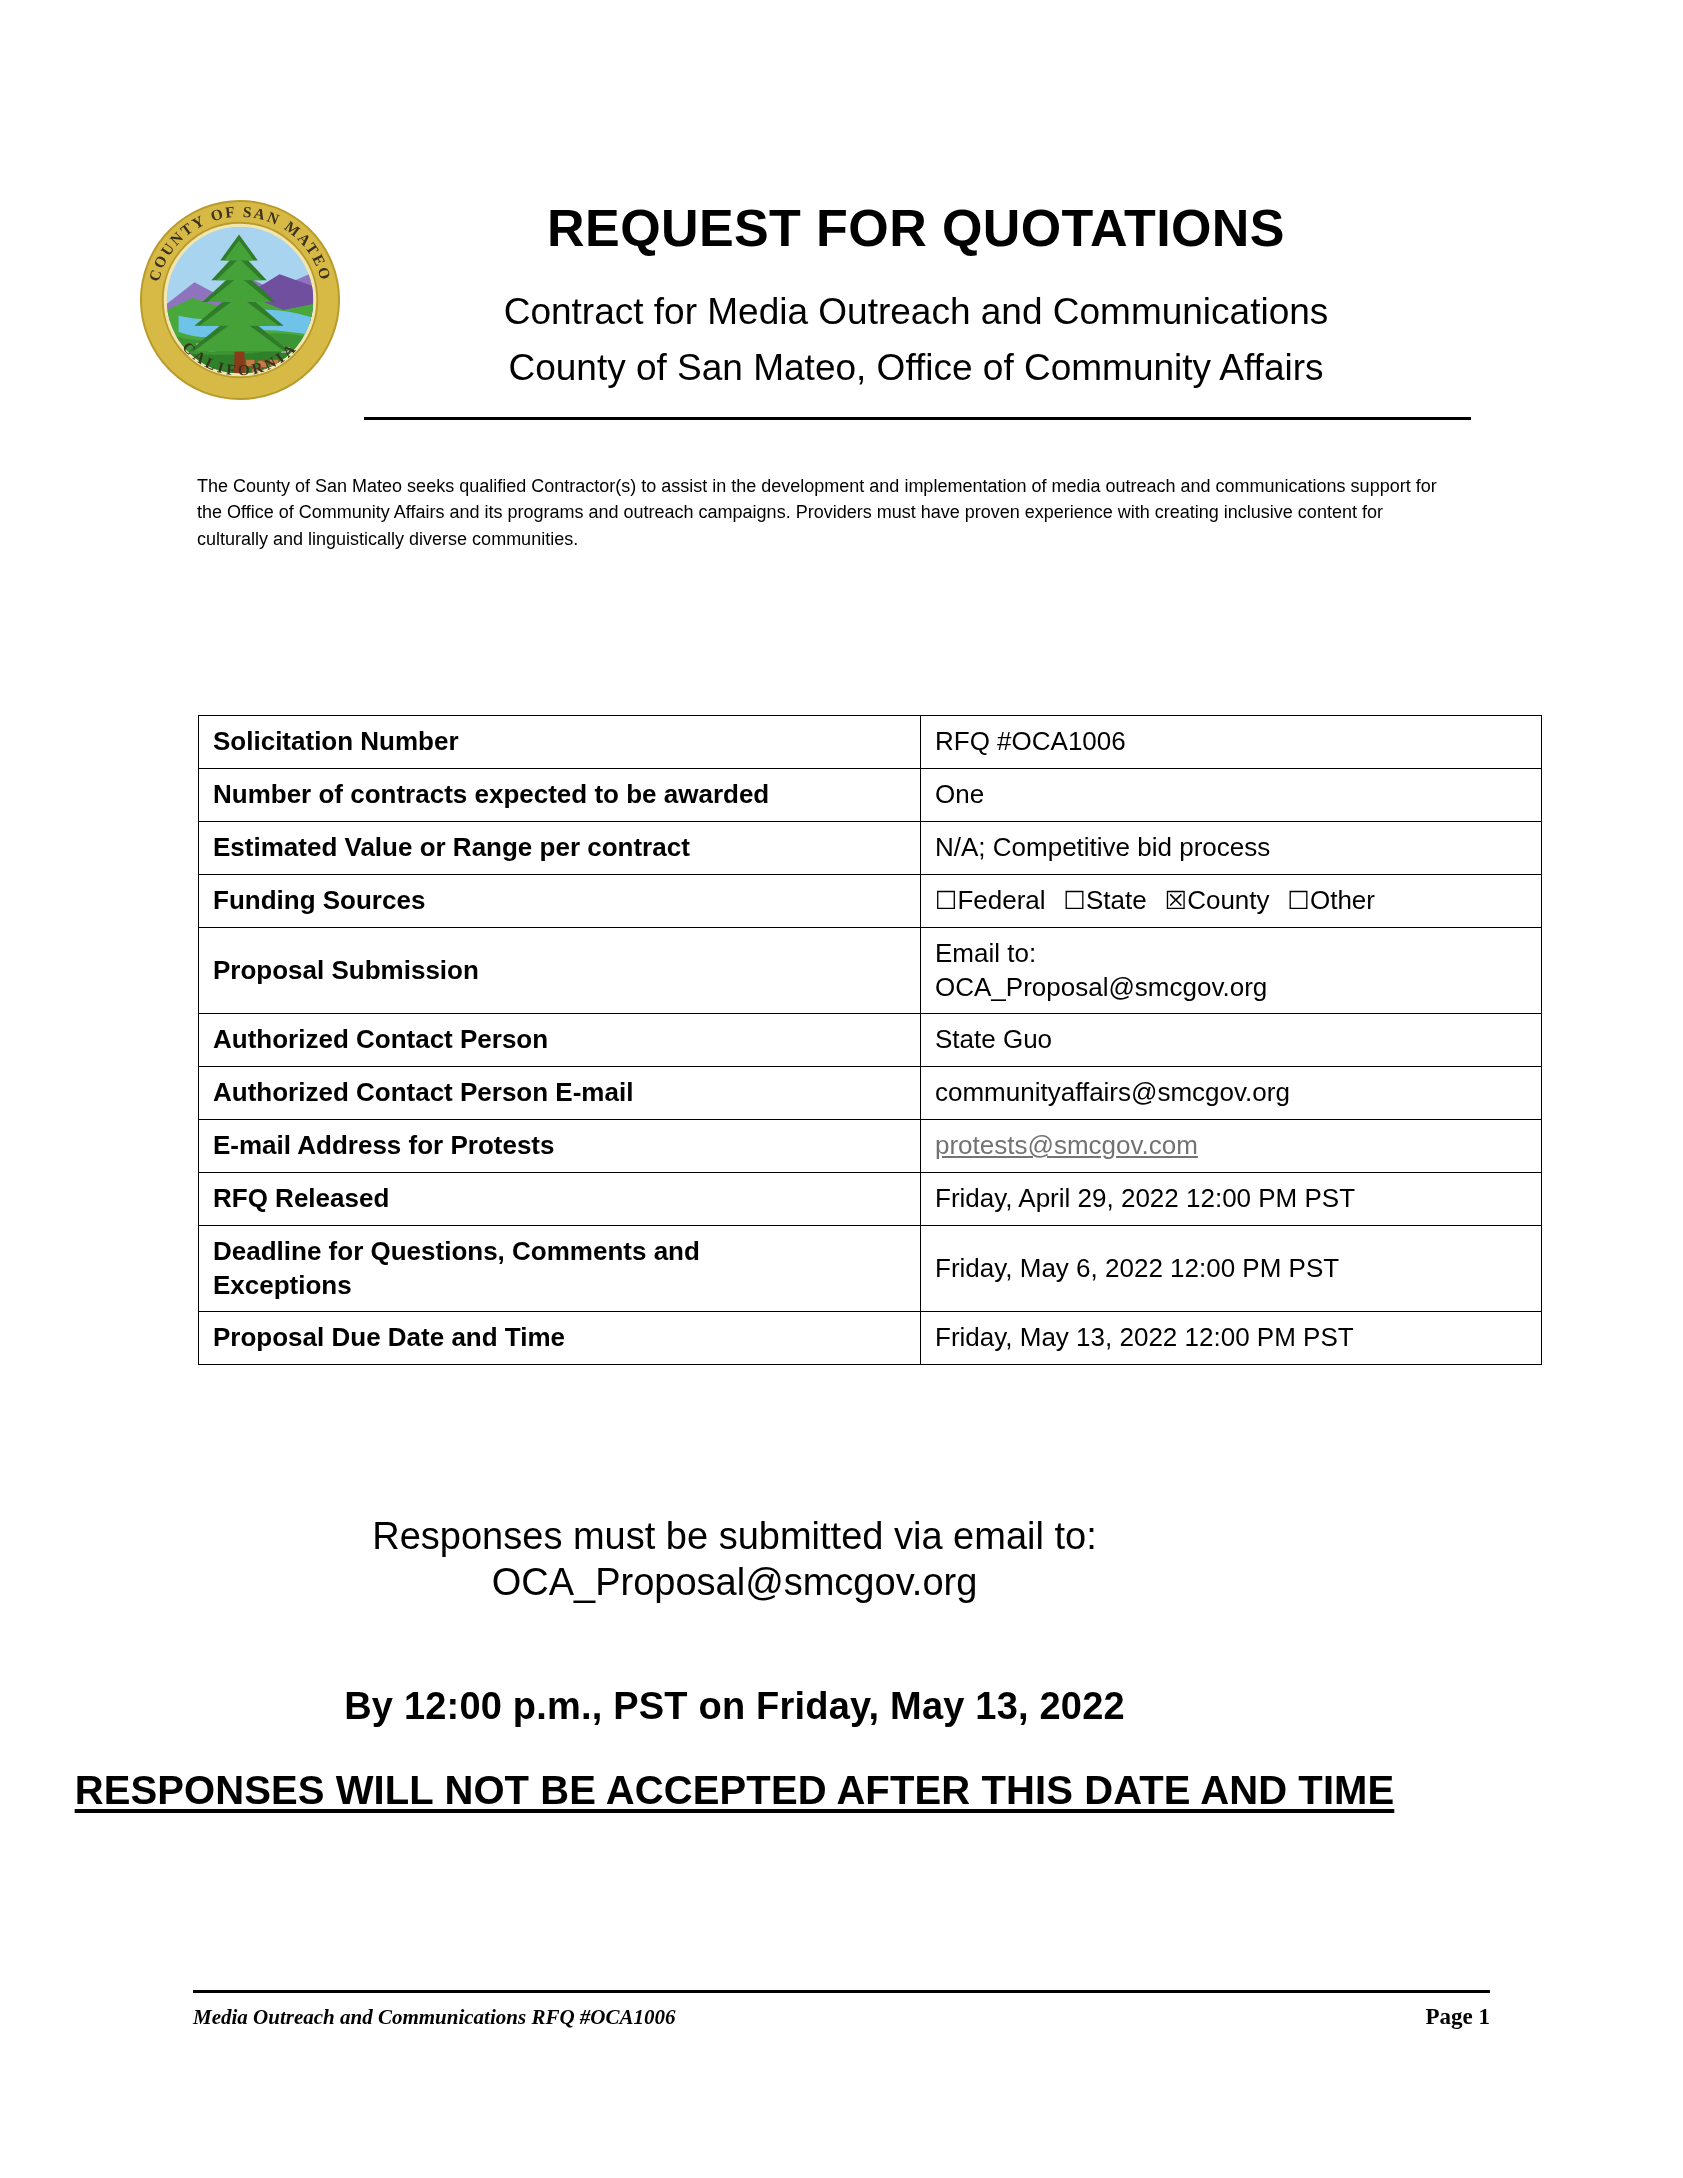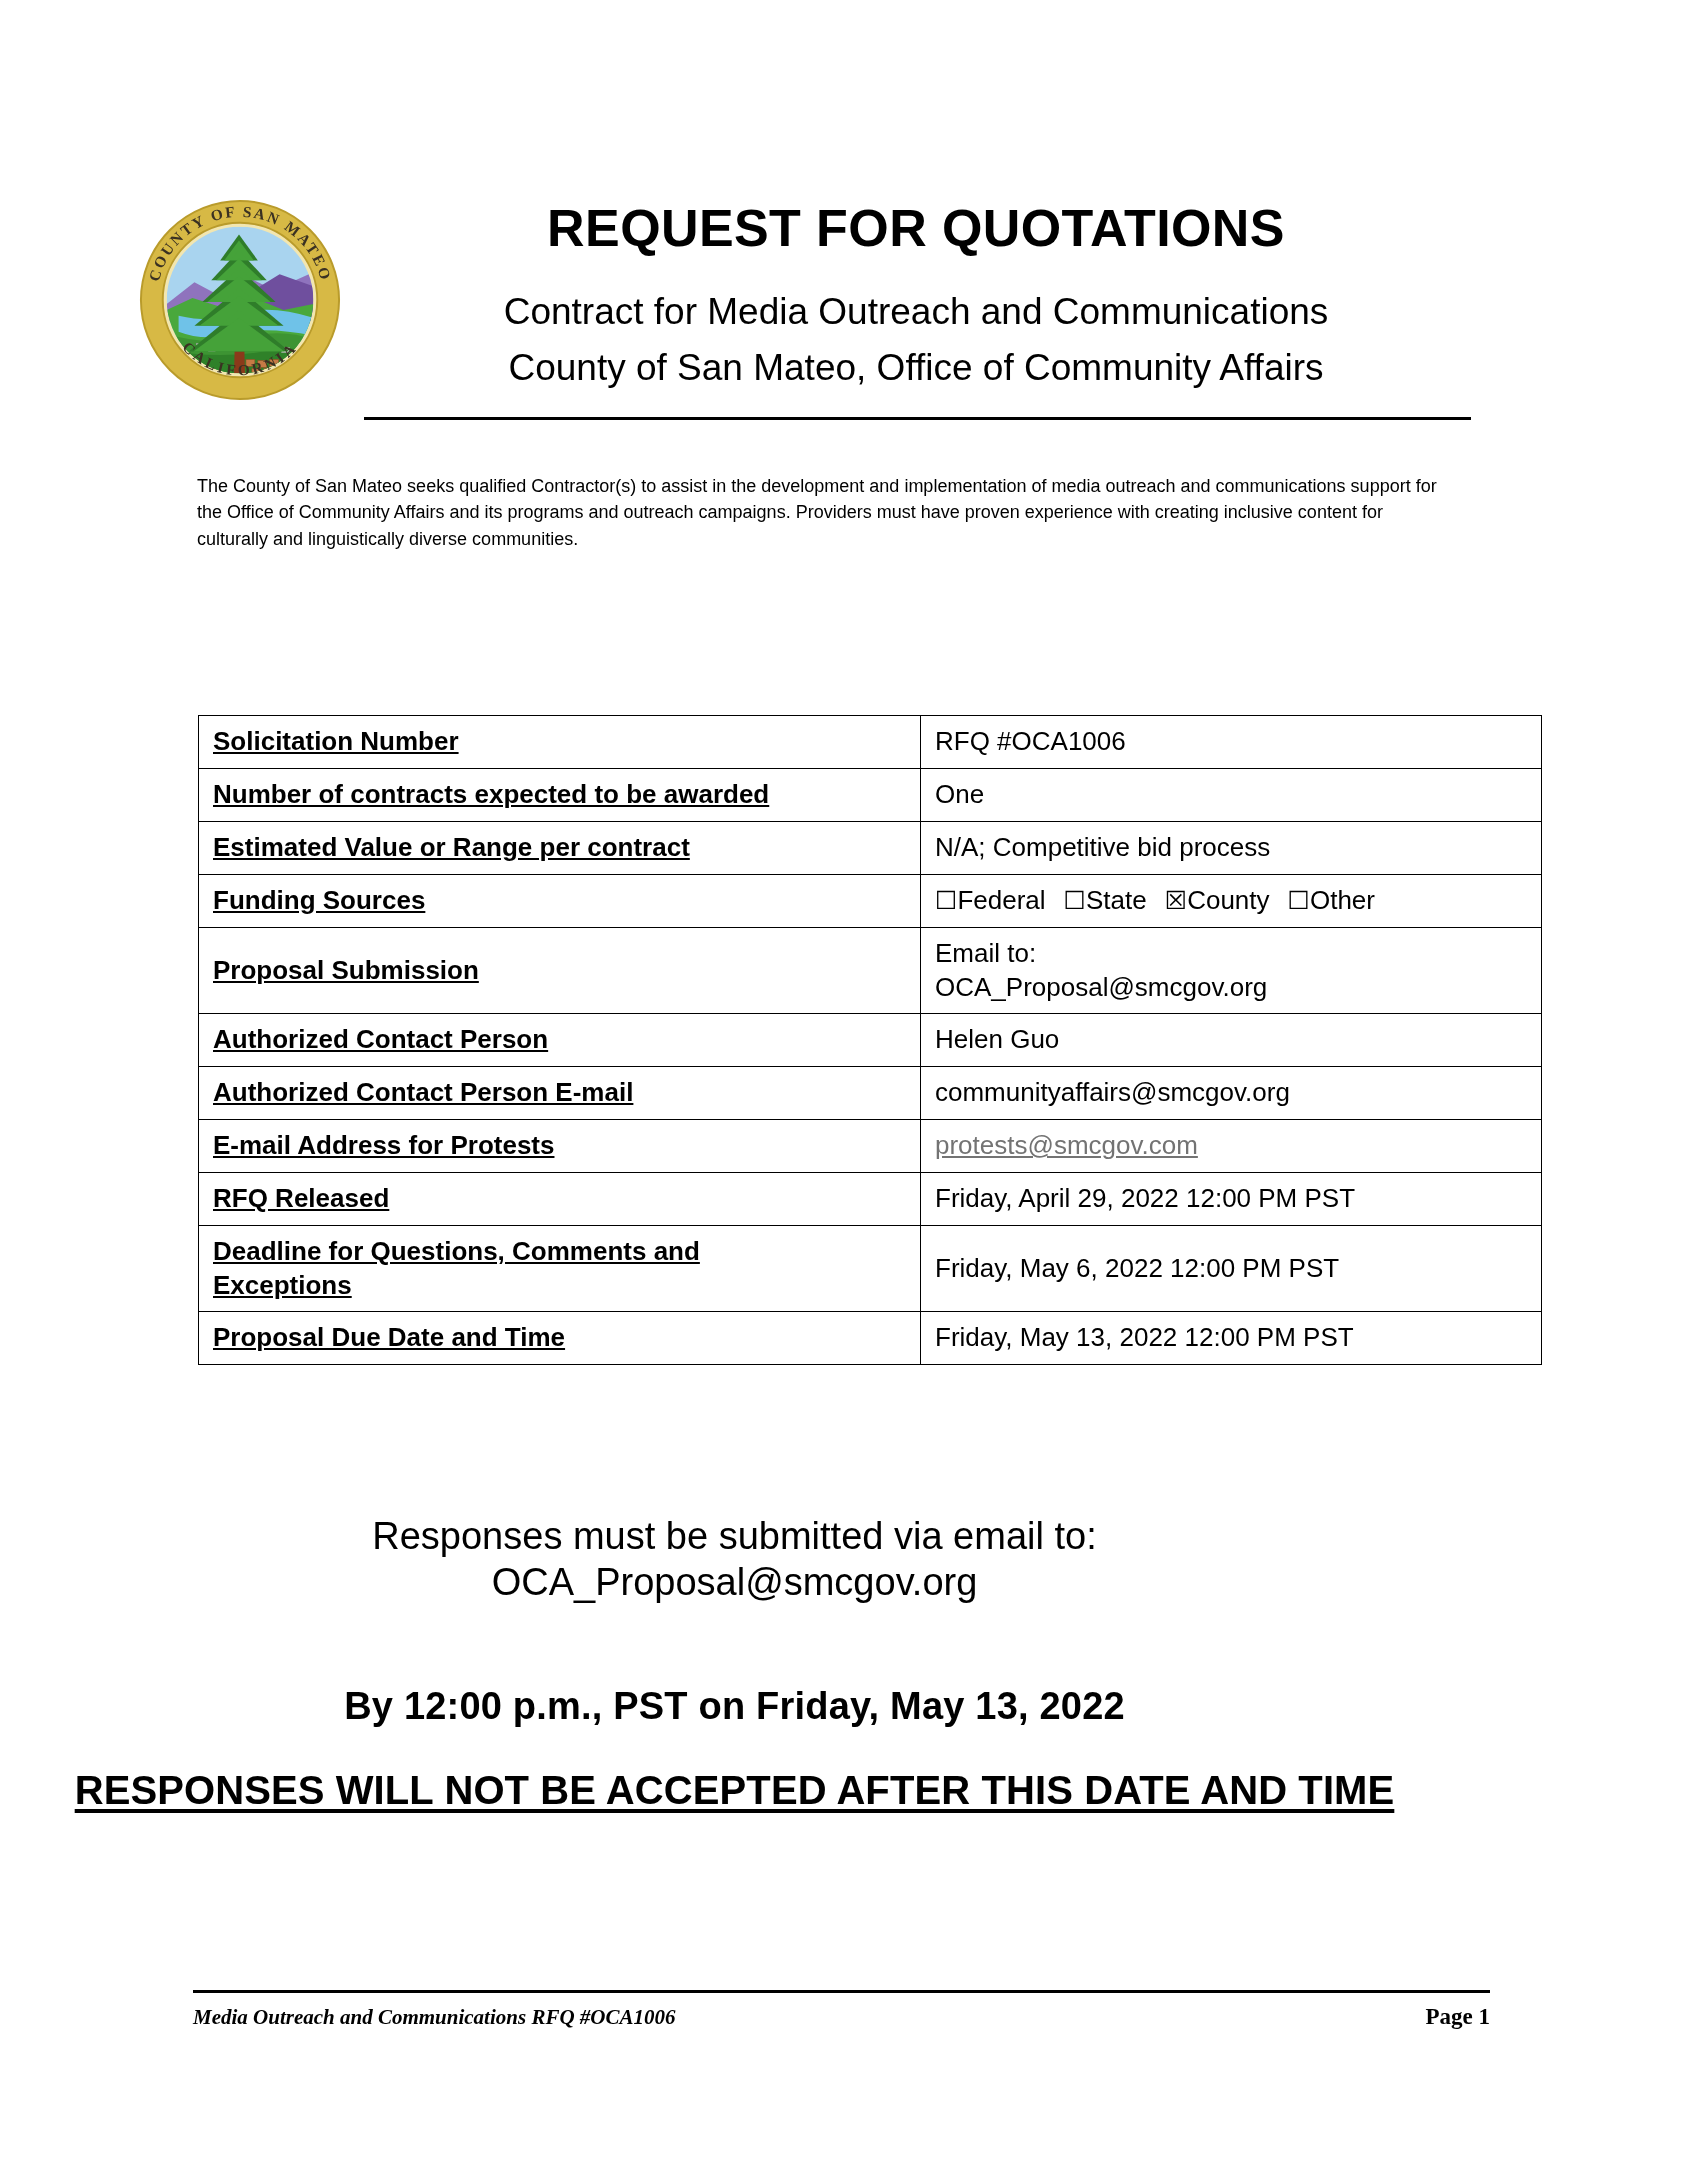--- a/index.html
+++ b/index.html
@@ -102,21 +102,20 @@
   .info-table td {
     border: 1.5px solid #000000;
     padding: 7px 14px;
     font-size: 26px;
     vertical-align: middle;
     line-height: 1.28;
   }
   .info-table td.label {
     width: 693px;
     font-weight: bold;
-    text-decoration: underline;
   }
   .info-table td.value {
     width: 592px;
     font-weight: normal;
   }
   .info-table tr.tall td { height: 71px; }
   .info-table tr td { height: 38px; }
 
   .chk-group {
     white-space: nowrap;
@@ -308,21 +307,21 @@
       </tr>
       <tr class="tall">
         <td class="label">Proposal Submission</td>
         <td class="value multiline">
           <div>Email to:</div>
           <div>OCA_Proposal@smcgov.org</div>
         </td>
       </tr>
       <tr>
         <td class="label">Authorized Contact Person</td>
-        <td class="value">Helen Guo</td>
+        <td class="value">State Guo</td>
       </tr>
       <tr>
         <td class="label">Authorized Contact Person E-mail</td>
         <td class="value">communityaffairs@smcgov.org</td>
       </tr>
       <tr>
         <td class="label">E-mail Address for Protests</td>
         <td class="value">
           <span class="link">protests@smcgov.com</span>
         </td>

